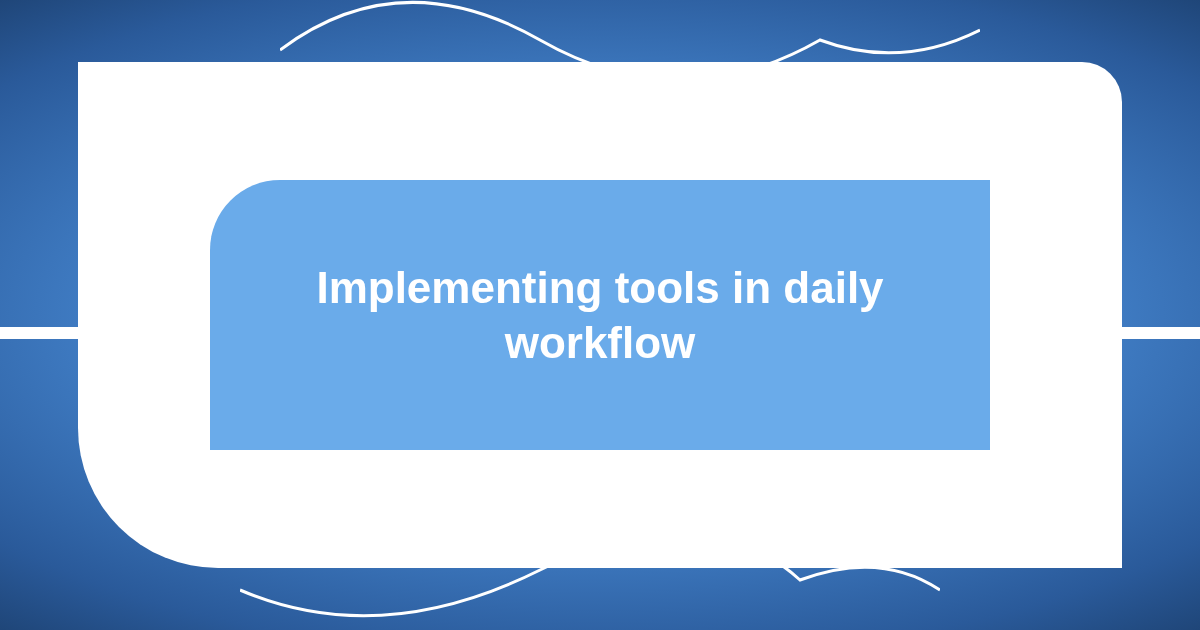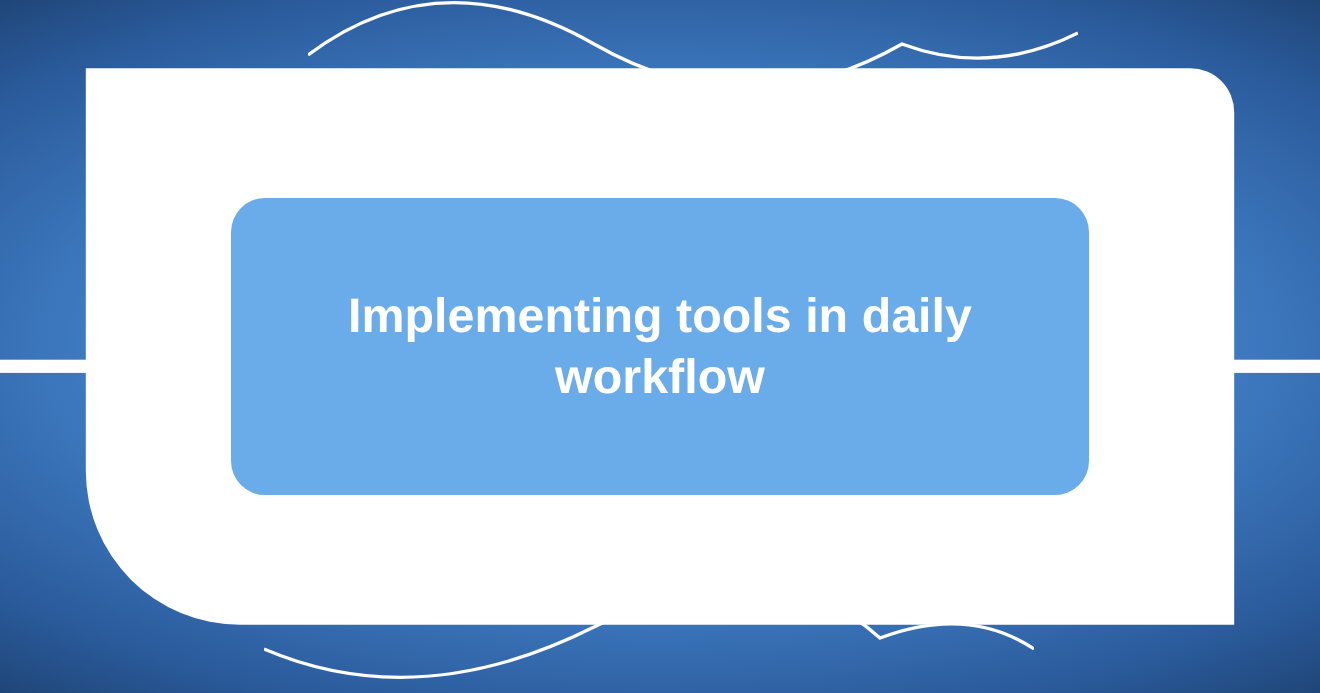--- a/index.html
+++ b/index.html
@@ -58,21 +58,20 @@
       top: 180px;
       left: 210px;
       right: 210px;
       bottom: 180px;
       background: #6aabea;
       border-top-left-radius: 70px;
       display: flex;
       align-items: center;
       justify-content: center;
       padding: 0 60px;
-      border-radius: 31px;
     }
     .title {
       color: white;
       font-size: 44px;
       font-weight: 600;
       text-align: center;
       line-height: 1.25;
     }
   </style>
 </head>

